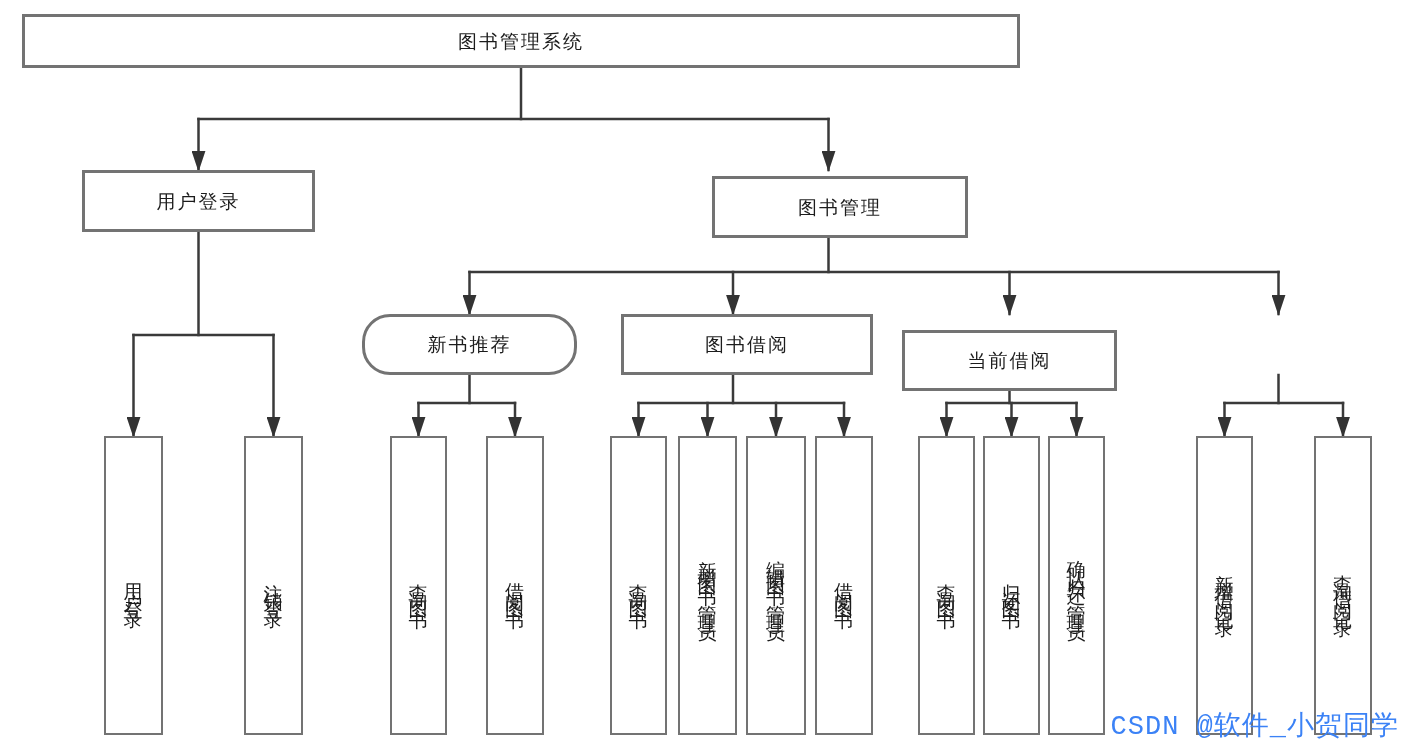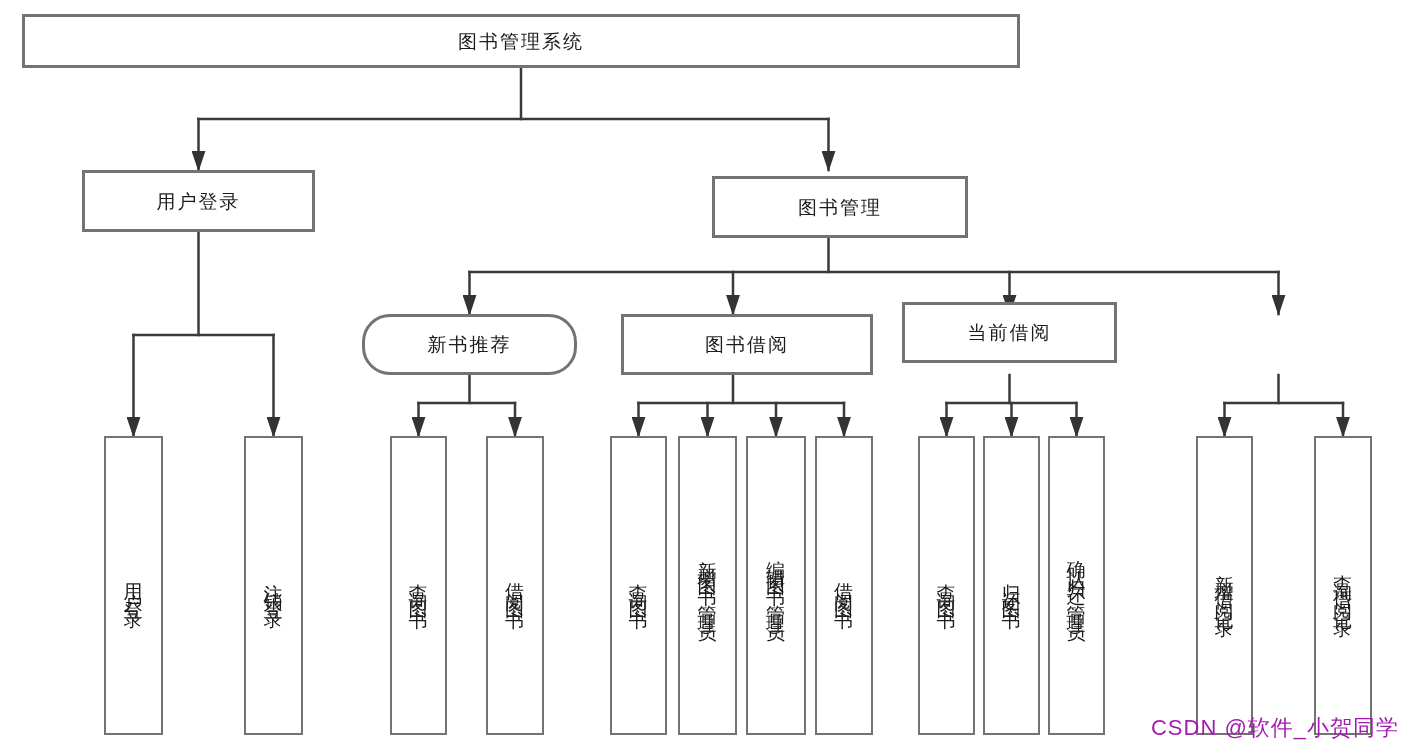--- a/index.html
+++ b/index.html
@@ -31,25 +31,26 @@
     writing-mode:vertical-rl;
     text-orientation:mixed;
     font-size:19px;
     letter-spacing:9px;
     line-height:1;
     white-space:nowrap;
   }
   .watermark{
     position:absolute;
     right:6px;bottom:4px;
-    font-size:22px;
-    color:#a21caf;
+    font-size:27px;
+    color:#3b82f6;
     letter-spacing:1px;
     z-index:2;
     white-space:nowrap;
+    font-family:Liberation Mono, monospace;
   }
 </style>
 </head>
 <body>
 
 <div class="stage">
 
   <svg class="wires" width="1405" height="747" viewBox="0 0 1405 747">
     <defs>
       <marker id="arrow" viewBox="0 0 12 8" refX="11" refY="4" markerWidth="21" markerHeight="14" markerUnits="userSpaceOnUse" orient="auto">
@@ -110,21 +111,21 @@
   <div class="box" style="left:712px;top:170px;width:256px;height:62px;margin-top:6px;">
     <span class="lbl">图书管理</span>
   </div>
 
   <div class="box" style="left:362px;top:314px;width:215px;height:61px;border-radius:28px;">
     <span class="lbl">新书推荐</span>
   </div>
   <div class="box" style="left:621px;top:314px;width:252px;height:61px;">
     <span class="lbl">图书借阅</span>
   </div>
-  <div class="box" style="left:902px;top:302px;width:215px;height:61px;">
+  <div class="box" style="left:902px;top:330px;width:215px;height:61px;">
     <span class="lbl">当前借阅</span>
   </div>
 
   <div class="box leaf" style="left:104px;top:436px;width:59px;height:299px;">
     <span class="vlbl">用户登录</span>
   </div>
   <div class="box leaf" style="left:244px;top:436px;width:59px;height:299px;">
     <span class="vlbl">注销登录</span>
   </div>
 

